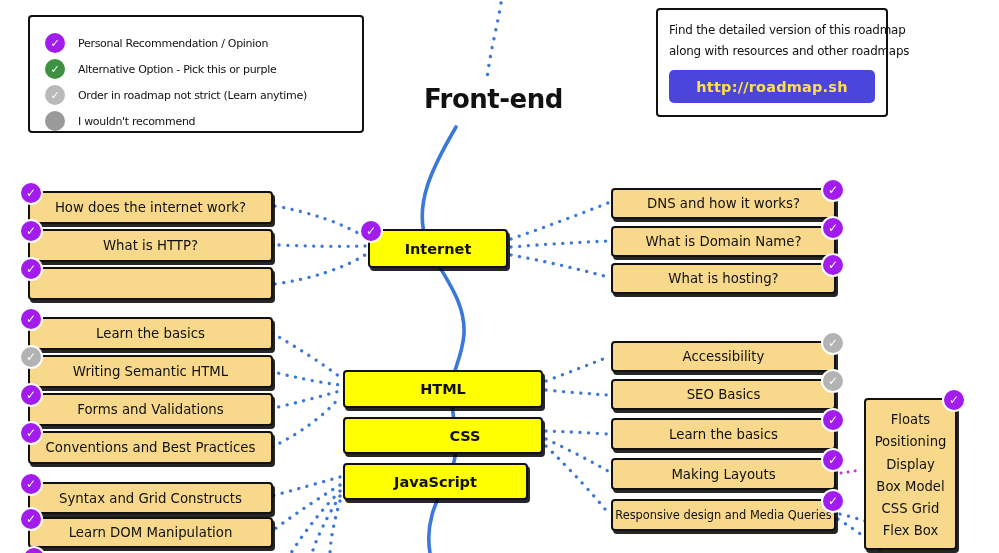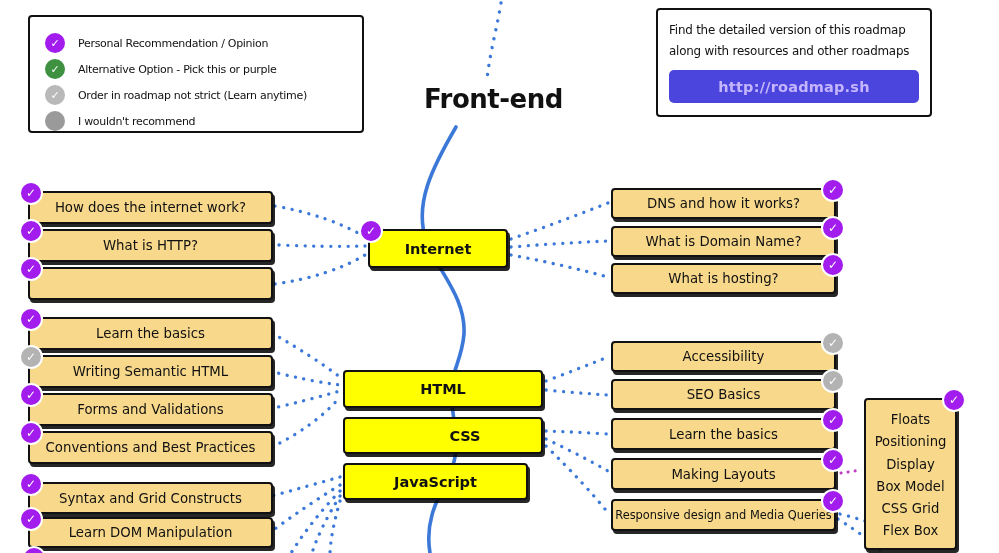--- a/index.html
+++ b/index.html
@@ -13,25 +13,25 @@
   .legend-row{display:flex;align-items:center;height:26px;white-space:nowrap;}
   .legend-ico{width:20px;height:20px;border-radius:50%;flex:0 0 20px;display:flex;align-items:center;
               justify-content:center;color:#fff;font-size:11px;font-weight:bold;margin-right:13px;}
   .legend-label{font-size:11px;letter-spacing:-0.3px;}
 
   
   .title{position:absolute;left:424px;top:84px;margin:0;font-size:26px;font-weight:bold;
          letter-spacing:-0.5px;z-index:4;}
 
   
-  .info-card{position:absolute;left:656px;top:8px;width:276px;border:2px solid #111;border-radius:4px;
+  .info-card{position:absolute;left:656px;top:8px;width:232px;border:2px solid #111;border-radius:4px;
              background:#fff;z-index:4;padding:10px 11px 12px 11px;box-sizing:border-box;}
   .info-card .line{font-size:11.9px;letter-spacing:-0.2px;line-height:21px;white-space:nowrap;}
   .roadmap-button{display:flex;align-items:center;justify-content:center;margin-top:8px;height:33px;
-                  background:#4B44DD;border-radius:5px;color:#c4b5fd;font-size:14.5px;font-weight:bold;
+                  background:#4B44DD;border-radius:5px;color:#fde047;font-size:14.5px;font-weight:bold;
                   cursor:pointer;letter-spacing:0.2px;}
 
   
   .topic,.node{position:absolute;border:2px solid #111;border-radius:4px;display:flex;align-items:center;
                justify-content:center;box-shadow:2px 3px 0 rgba(0,0,0,0.85);box-sizing:border-box;
                z-index:2;cursor:pointer;}
   .topic{background:#F8D98B;font-size:13.3px;}
   .topic .lbl{white-space:nowrap;}
   .node{background:#FFFF00;font-weight:bold;font-size:14.5px;}
   .small-text{font-size:11.4px;}

